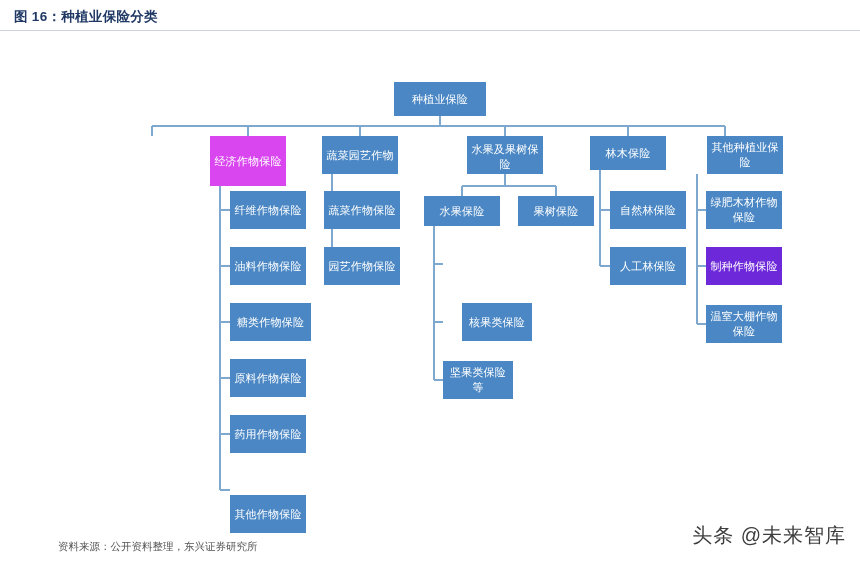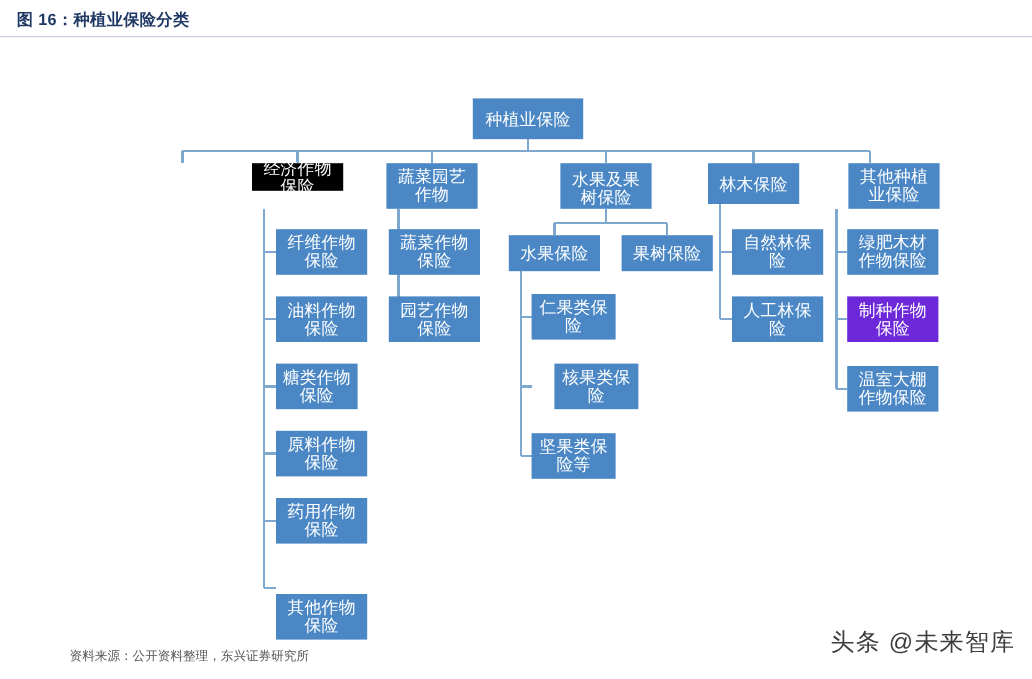--- a/index.html
+++ b/index.html
@@ -53,21 +53,21 @@
 
   
   .node {
     position: absolute;
     background: #4a87c4;
     color: #ffffff;
     display: flex;
     align-items: center;
     justify-content: center;
     text-align: center;
-    font-size: 14px;
+    font-size: 11px;
     line-height: 15px;
     font-family: "Liberation Sans", "DejaVu Sans", sans-serif;
     box-sizing: border-box;
     padding: 2px 3px;
     letter-spacing: 0.2px;
   }
   .node span {
     display: block;
     width: 100%;
   }
@@ -131,42 +131,42 @@
       <line x1="600" y1="266" x2="610" y2="266" stroke="#7fa8cf" stroke-width="2" shape-rendering="crispEdges"></line>
       <line x1="697" y1="174" x2="697" y2="324" stroke="#7fa8cf" stroke-width="2" shape-rendering="crispEdges"></line>
       <line x1="697" y1="210" x2="706" y2="210" stroke="#7fa8cf" stroke-width="2" shape-rendering="crispEdges"></line>
       <line x1="697" y1="266" x2="706" y2="266" stroke="#7fa8cf" stroke-width="2" shape-rendering="crispEdges"></line>
       <line x1="697" y1="324" x2="706" y2="324" stroke="#7fa8cf" stroke-width="2" shape-rendering="crispEdges"></line>
     </svg>
 
 <div class="node" style="left: 394px; top: 82px; width: 92px; height: 34px; background: rgb(74, 135, 196); color: rgb(255, 255, 255);">
       <span>种植业保险</span>
     </div>
-    <div class="node" style="left: 210px; top: 136px; width: 76px; height: 23px; background: #000000; color: rgb(255, 255, 255);">
+    <div class="node" style="left: 210px; top: 136px; width: 76px; height: 50px; background: #d946ef; color: rgb(255, 255, 255);">
       <span>经济作物保险</span>
     </div>
     <div class="node" style="left: 322px; top: 136px; width: 76px; height: 38px; background: rgb(74, 135, 196); color: rgb(255, 255, 255);">
       <span>蔬菜园艺作物</span>
     </div>
     <div class="node" style="left: 467px; top: 136px; width: 76px; height: 38px; background: rgb(74, 135, 196); color: rgb(255, 255, 255); align-items: flex-end;">
       <span>水果及果树保险</span>
     </div>
     <div class="node" style="left: 590px; top: 136px; width: 76px; height: 34px; background: rgb(74, 135, 196); color: rgb(255, 255, 255);">
       <span>林木保险</span>
     </div>
     <div class="node" style="left: 687px; top: 136px; width: 76px; height: 38px; background: rgb(74, 135, 196); color: rgb(255, 255, 255); margin-left: 20px;">
       <span>其他种植业保险</span>
     </div>
     <div class="node" style="left: 230px; top: 191px; width: 76px; height: 38px; background: rgb(74, 135, 196); color: rgb(255, 255, 255);">
       <span>纤维作物保险</span>
     </div>
     <div class="node" style="left: 230px; top: 247px; width: 76px; height: 38px; background: rgb(74, 135, 196); color: rgb(255, 255, 255);">
       <span>油料作物保险</span>
     </div>
-    <div class="node" style="left: 230px; top: 303px; width: 68px; height: 38px; background: rgb(74, 135, 196); color: rgb(255, 255, 255);">
+    <div class="node" style="left: 230px; top: 303px; width: 81px; height: 38px; background: rgb(74, 135, 196); color: rgb(255, 255, 255);">
       <span>糖类作物保险</span>
     </div>
     <div class="node" style="left: 230px; top: 359px; width: 76px; height: 38px; background: rgb(74, 135, 196); color: rgb(255, 255, 255);">
       <span>原料作物保险</span>
     </div>
     <div class="node" style="left: 230px; top: 415px; width: 76px; height: 38px; background: rgb(74, 135, 196); color: rgb(255, 255, 255);">
       <span>药用作物保险</span>
     </div>
     <div class="node" style="left: 230px; top: 495px; width: 76px; height: 38px; background: rgb(74, 135, 196); color: rgb(255, 255, 255);">
       <span>其他作物保险</span>
@@ -176,23 +176,20 @@
     </div>
     <div class="node" style="left: 324px; top: 247px; width: 76px; height: 38px; background: rgb(74, 135, 196); color: rgb(255, 255, 255);">
       <span>园艺作物保险</span>
     </div>
     <div class="node" style="left: 424px; top: 196px; width: 76px; height: 30px; background: rgb(74, 135, 196); color: rgb(255, 255, 255);">
       <span>水果保险</span>
     </div>
     <div class="node" style="left: 518px; top: 196px; width: 76px; height: 30px; background: rgb(74, 135, 196); color: rgb(255, 255, 255);">
       <span>果树保险</span>
     </div>
-    <div class="node" style="left: 443px; top: 245px; width: 70px; height: 38px; background: rgb(74, 135, 196); color: rgb(255, 255, 255);">
-      <span>仁果类保险</span>
-    </div>
     <div class="node" style="left: 443px; top: 303px; width: 70px; height: 38px; background: rgb(74, 135, 196); color: rgb(255, 255, 255); margin-left: 19px;">
       <span>核果类保险</span>
     </div>
     <div class="node" style="left: 443px; top: 361px; width: 70px; height: 38px; background: rgb(74, 135, 196); color: rgb(255, 255, 255);">
       <span>坚果类保险等</span>
     </div>
     <div class="node" style="left: 610px; top: 191px; width: 76px; height: 38px; background: rgb(74, 135, 196); color: rgb(255, 255, 255);">
       <span>自然林保险</span>
     </div>
     <div class="node" style="left: 610px; top: 247px; width: 76px; height: 38px; background: rgb(74, 135, 196); color: rgb(255, 255, 255);">

